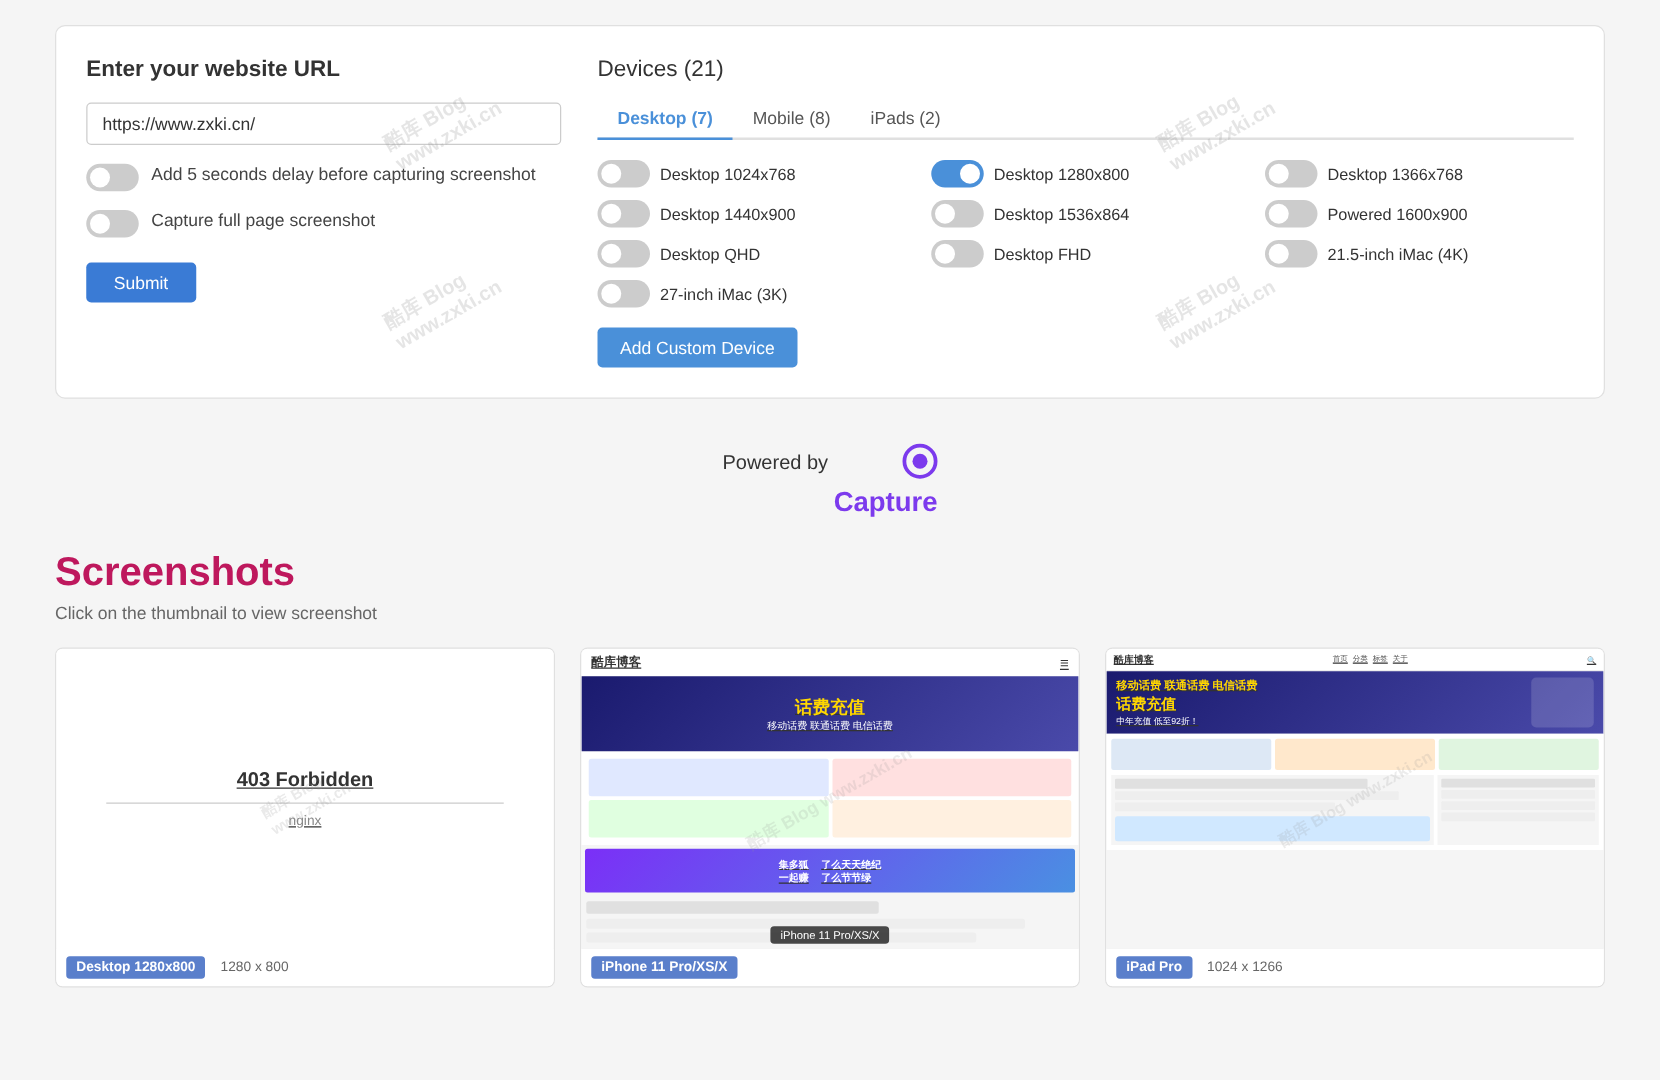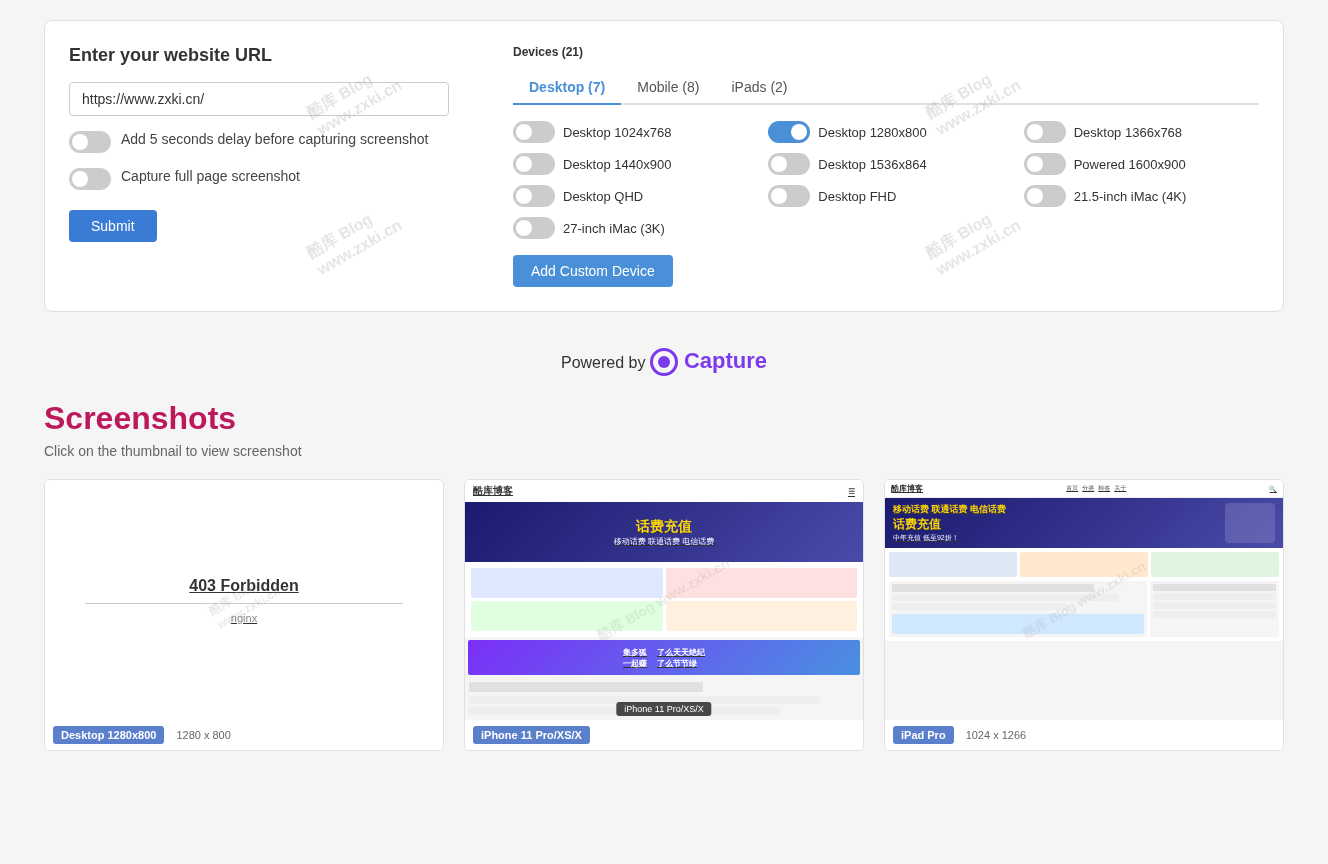--- a/index.html
+++ b/index.html
@@ -3,62 +3,62 @@
   <meta charset="utf-8">
   <style>
     * { box-sizing: border-box; margin: 0; padding: 0; }
     body { font-family: -apple-system, BlinkMacSystemFont, 'Segoe UI', Arial, sans-serif; background: #f5f5f5; color: #333; font-size: 14px; }
 
     .main-container { max-width: 1280px; margin: 0 auto; padding: 20px; }
 
     
     .top-card { background: #fff; border: 1px solid #e0e0e0; border-radius: 8px; padding: 24px; margin-bottom: 20px; position: relative; overflow: hidden; }
 
-    .top-card-inner { display: flex; gap: 64px; justify-content: center; }
+    .top-card-inner { display: flex; gap: 29px; justify-content: center; }
 
     
     .left-panel { width: 380px; flex-shrink: 0; }
     .section-title { font-size: 18px; font-weight: 700; margin-bottom: 16px; }
     .url-input { width: 100%; padding: 8px 12px; border: 1px solid #ccc; border-radius: 4px; font-size: 14px; color: #333; }
 
     .toggle-row { display: flex; align-items: flex-start; gap: 10px; margin-top: 14px; }
     .toggle { position: relative; display: inline-block; width: 42px; height: 22px; flex-shrink: 0; margin-top: 1px; }
     .toggle input { opacity: 0; width: 0; height: 0; }
     .slider { position: absolute; cursor: pointer; top: 0; left: 0; right: 0; bottom: 0; background: #ccc; border-radius: 22px; transition: .3s; }
     .slider:before { position: absolute; content: ""; height: 16px; width: 16px; left: 3px; bottom: 3px; background: white; border-radius: 50%; transition: .3s; }
     input:checked + .slider { background: #4a90d9; }
     input:checked + .slider:before { transform: translateX(20px); }
 
     .toggle-label { font-size: 14px; color: #444; line-height: 1.4; }
 
     .submit-btn { margin-top: 20px; padding: 8px 22px; background: #3a7bd5; color: #fff; border: none; border-radius: 4px; font-size: 14px; cursor: pointer; font-weight: 500; }
 
     
     .right-panel { flex: 1; }
-    .devices-title { font-size: 12px; font-weight: 700; margin-bottom: 12px; }
+    .devices-title { font-size: 18px; font-weight: 400; margin-bottom: 12px; }
 
     .tabs { display: flex; gap: 0; border-bottom: 2px solid #e0e0e0; margin-bottom: 16px; }
     .tab { padding: 8px 16px; font-size: 14px; cursor: pointer; color: #555; border-bottom: 2px solid transparent; margin-bottom: -2px; }
     .tab.active { color: #4a90d9; border-bottom: 2px solid #4a90d9; font-weight: 600; }
 
     .device-grid { display: grid; grid-template-columns: repeat(3, 1fr); gap: 10px 20px; margin-bottom: 16px; }
     .device-item { display: flex; align-items: center; gap: 8px; }
     .device-toggle { position: relative; display: inline-block; width: 42px; height: 22px; flex-shrink: 0; }
     .device-toggle input { opacity: 0; width: 0; height: 0; }
     .device-slider { position: absolute; cursor: pointer; top: 0; left: 0; right: 0; bottom: 0; background: #ccc; border-radius: 22px; transition: .3s; }
     .device-slider:before { position: absolute; content: ""; height: 16px; width: 16px; left: 3px; bottom: 3px; background: white; border-radius: 50%; transition: .3s; }
     input:checked + .device-slider { background: #4a90d9; }
     input:checked + .device-slider:before { transform: translateX(20px); }
     .device-name { font-size: 13px; color: #333; }
 
     .add-device-btn { padding: 8px 18px; background: #4a90d9; color: #fff; border: none; border-radius: 4px; font-size: 14px; cursor: pointer; }
 
     
     .powered-by { text-align: center; padding: 16px 0 24px; font-size: 16px; color: #333; font-weight: 500; }
-    .powered-by .capture-logo { display: inline-flex; align-items: flex-start; gap: 6px; }
+    .powered-by .capture-logo { display: inline-flex; align-items: flex-end; gap: 6px; flex-direction: column; }
     .capture-circle { width: 28px; height: 28px; border: 3px solid #7c3aed; border-radius: 50%; display: inline-flex; align-items: center; justify-content: center; }
     .capture-inner { width: 12px; height: 12px; background: #7c3aed; border-radius: 50%; }
     .capture-text { color: #7c3aed; font-size: 22px; font-weight: 700; }
 
     
     .screenshots-section { padding: 0 0 20px; }
     .screenshots-title { font-size: 32px; font-weight: 800; color: #be185d; margin-bottom: 6px; }
     .screenshots-subtitle { font-size: 14px; color: #666; margin-bottom: 20px; }
 
     .screenshots-grid { display: grid; grid-template-columns: repeat(3, 1fr); gap: 20px; }

